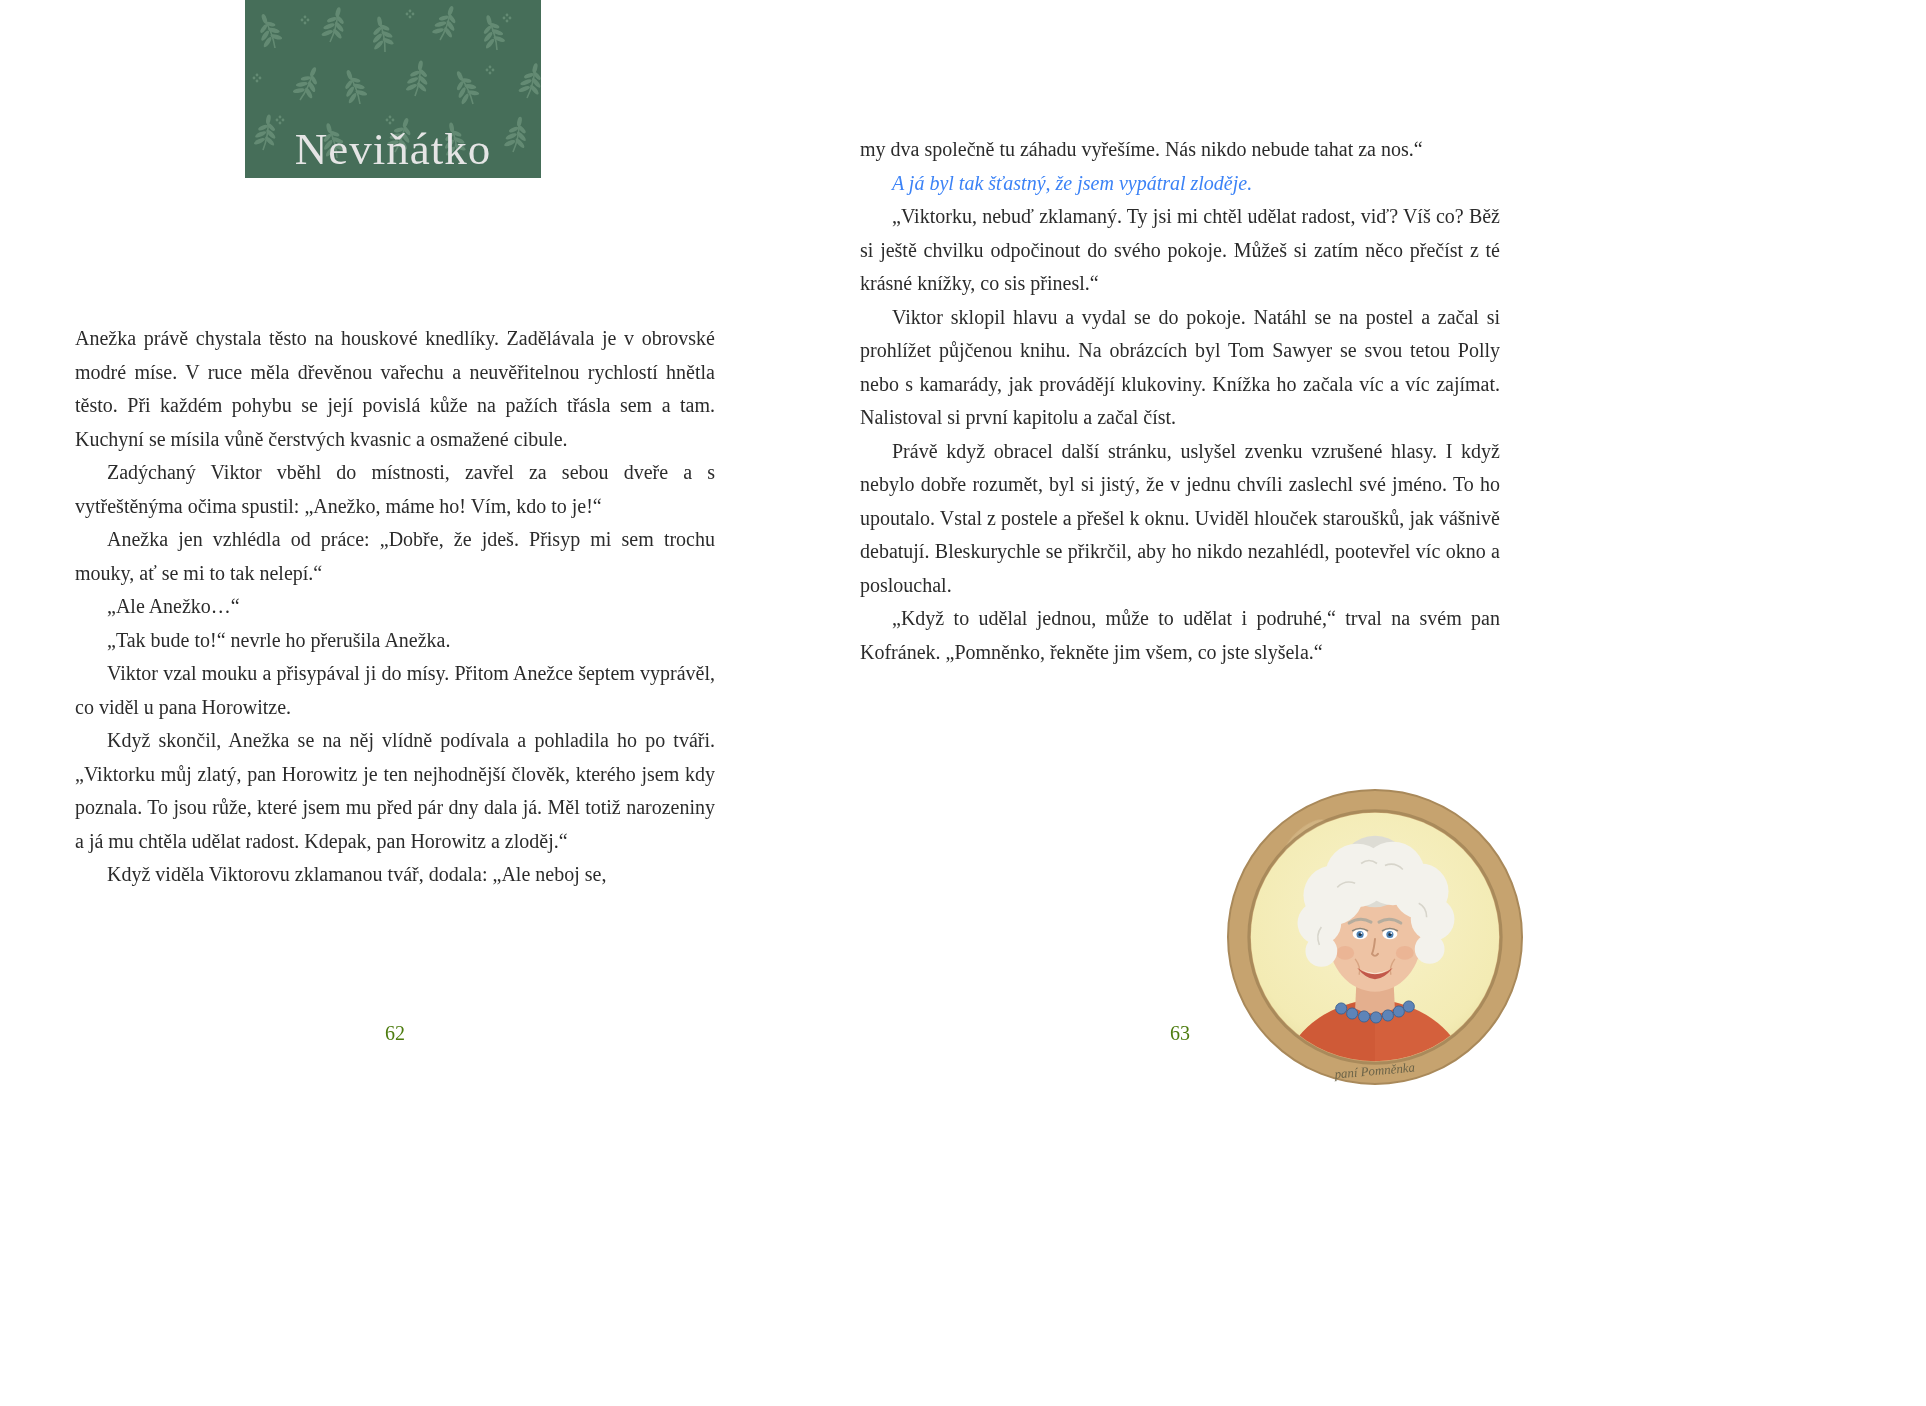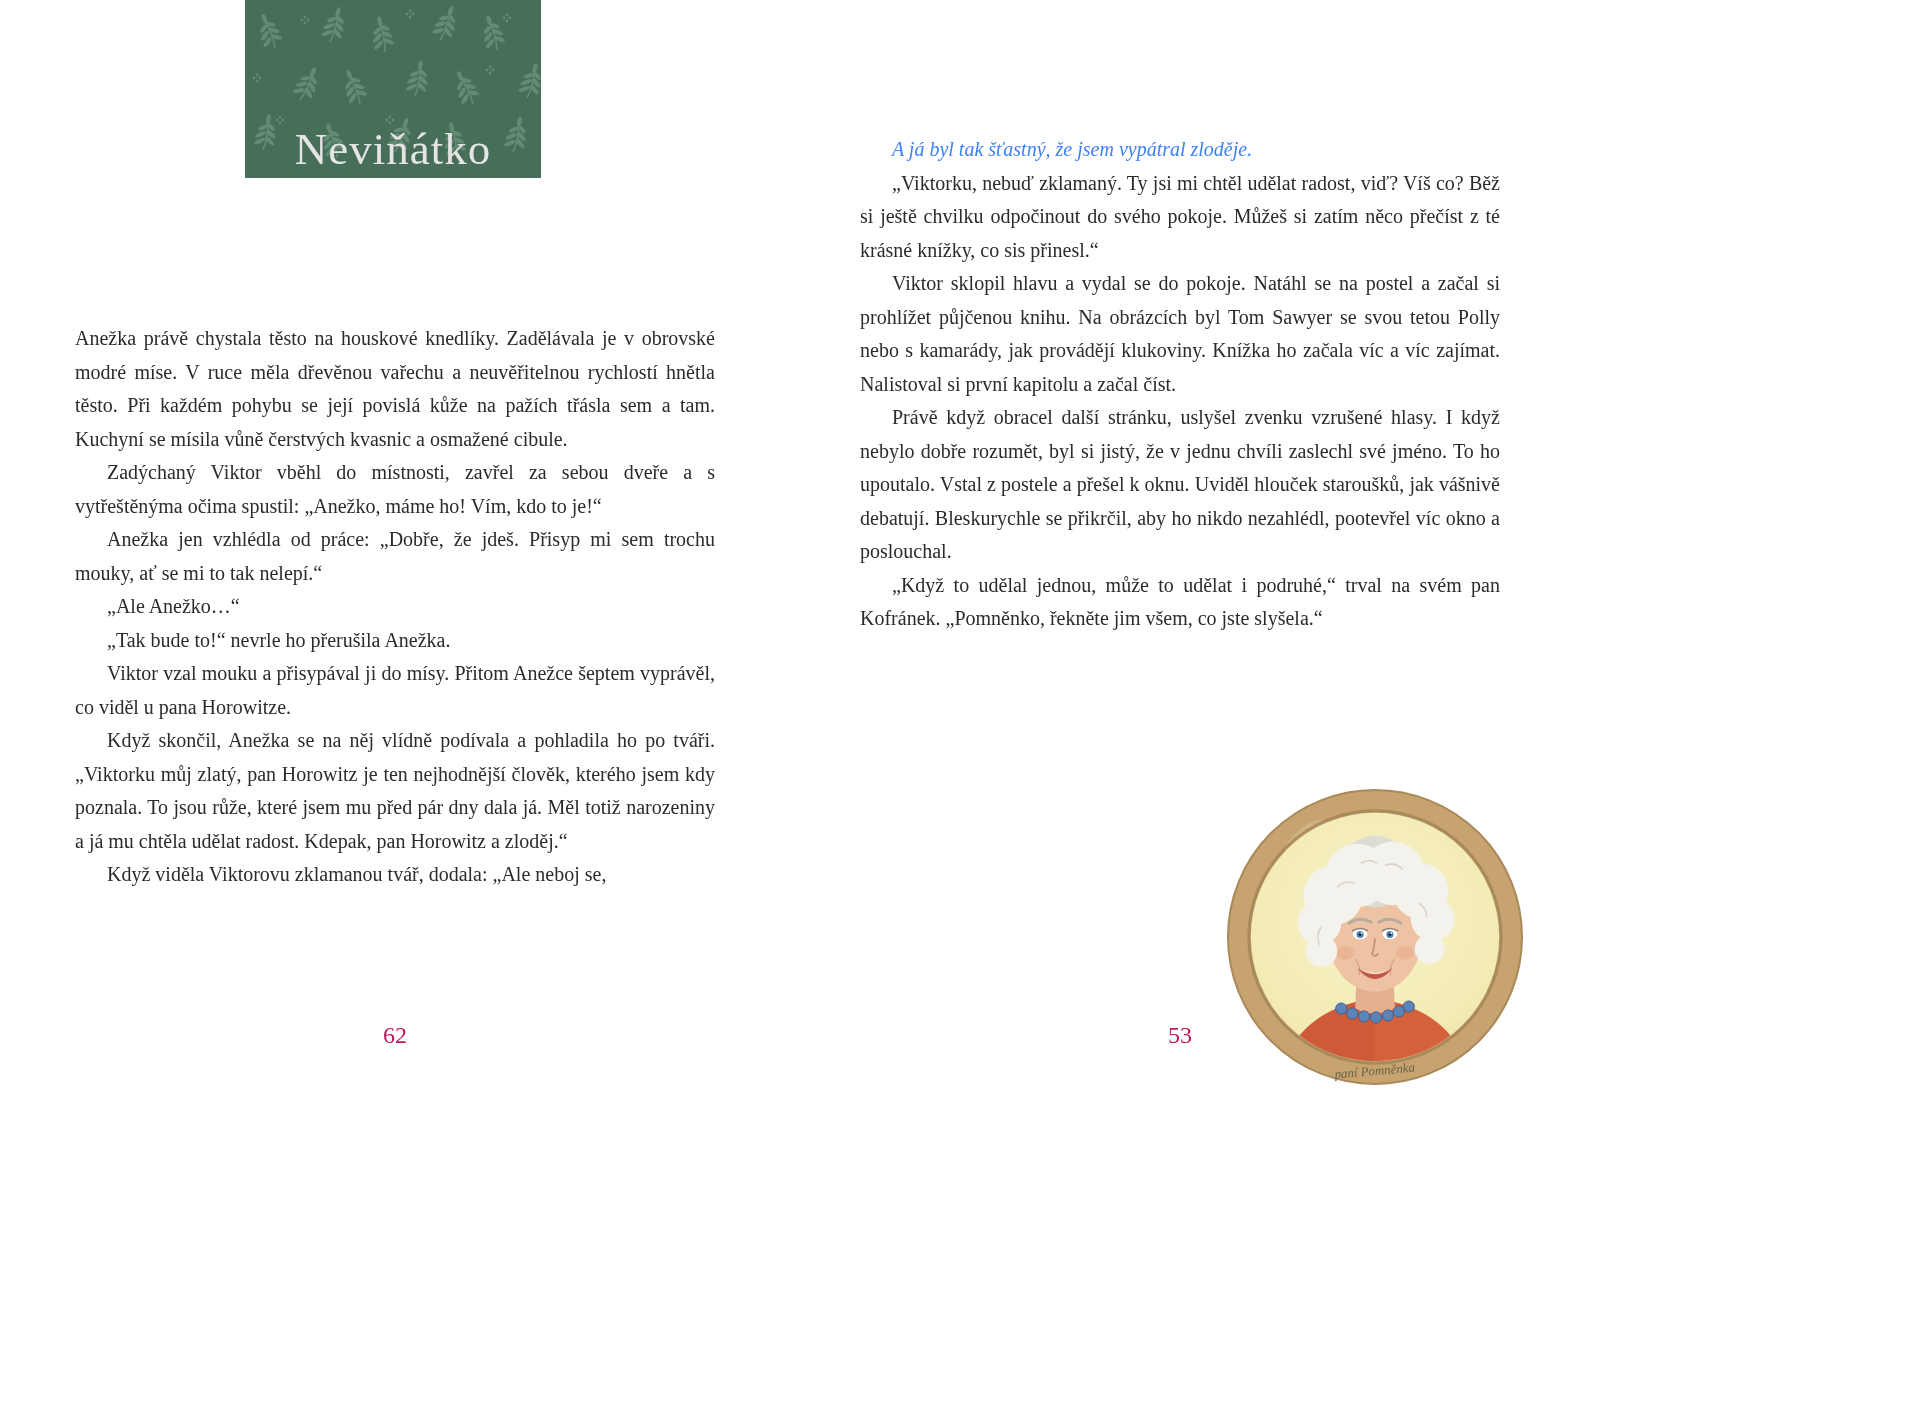--- a/index.html
+++ b/index.html
@@ -62,22 +62,22 @@
     color: #3b82f6;
     font-style: italic;
     text-indent: 32px;
   }
   
   .page-number {
     position: absolute;
     top: 1022px;
     width: 640px;
     text-align: center;
-    font-size: 24px;
-    color: #be185d;
+    font-size: 20px;
+    color: #4d7c0f;
   }
   .page-number.left-num  { left: 75px; }
   .page-number.right-num { left: 860px; }
   
   .portrait {
     position: absolute;
     left: 1226px;
     top: 788px;
     width: 298px;
     height: 298px;
@@ -150,28 +150,29 @@
       <p class="para indent">Když skončil, Anežka se na něj vlídně podívala a pohladila ho po tváři. „Viktorku můj zlatý, pan Horowitz je ten nejhodnější člověk, kterého jsem kdy poznala. To jsou růže, které jsem mu před pár dny dala já. Měl totiž narozeniny a já mu chtěla udělat radost. Kdepak, pan Horowitz a zloděj.“</p>
       <p class="para indent">Když viděla Viktorovu zklamanou tvář, dodala: „Ale neboj se,</p>
     </div>
 
     <div class="page-number left-num">62</div>
   </div>
 
   <div>
 
     <div class="text-column right-column">
+      <p class="para">my dva společně tu záhadu vyřešíme. Nás nikdo nebude tahat za nos.“</p>
       <p class="para quote-line">A já byl tak šťastný, že jsem vypátral zloděje.</p>
       <p class="para indent">„Viktorku, nebuď zklamaný. Ty jsi mi chtěl udělat radost, viď? Víš co? Běž si ještě chvilku odpočinout do svého pokoje. Můžeš si zatím něco přečíst z té krásné knížky, co sis přinesl.“</p>
       <p class="para indent">Viktor sklopil hlavu a vydal se do pokoje. Natáhl se na postel a začal si prohlížet půjčenou knihu. Na obrázcích byl Tom Sawyer se svou tetou Polly nebo s kamarády, jak provádějí klukoviny. Knížka ho začala víc a víc zajímat. Nalistoval si první kapitolu a začal číst.</p>
       <p class="para indent">Právě když obracel další stránku, uslyšel zvenku vzrušené hlasy. I když nebylo dobře rozumět, byl si jistý, že v jednu chvíli zaslechl své jméno. To ho upoutalo. Vstal z postele a přešel k oknu. Uviděl hlouček staroušků, jak vášnivě debatují. Bleskurychle se přikrčil, aby ho nikdo nezahlédl, pootevřel víc okno a poslouchal.</p>
       <p class="para indent">„Když to udělal jednou, může to udělat i podruhé,“ trval na svém pan Kofránek. „Pomněnko, řekněte jim všem, co jste slyšela.“</p>
     </div>
 
-    <div class="page-number right-num">53</div>
+    <div class="page-number right-num">63</div>
 
     <div class="portrait">
       <svg viewBox="0 0 300 300" aria-hidden="true">
         <defs>
           <clipPath id="innerClip">
               <circle cx="150" cy="150" r="125"></circle>
             </clipPath>
           <radialGradient id="bgGrad" cx="50%" cy="42%" r="65%">
             <stop offset="0%" stop-color="#f8f2c9"></stop>
             <stop offset="80%" stop-color="#f3ebb4"></stop>

